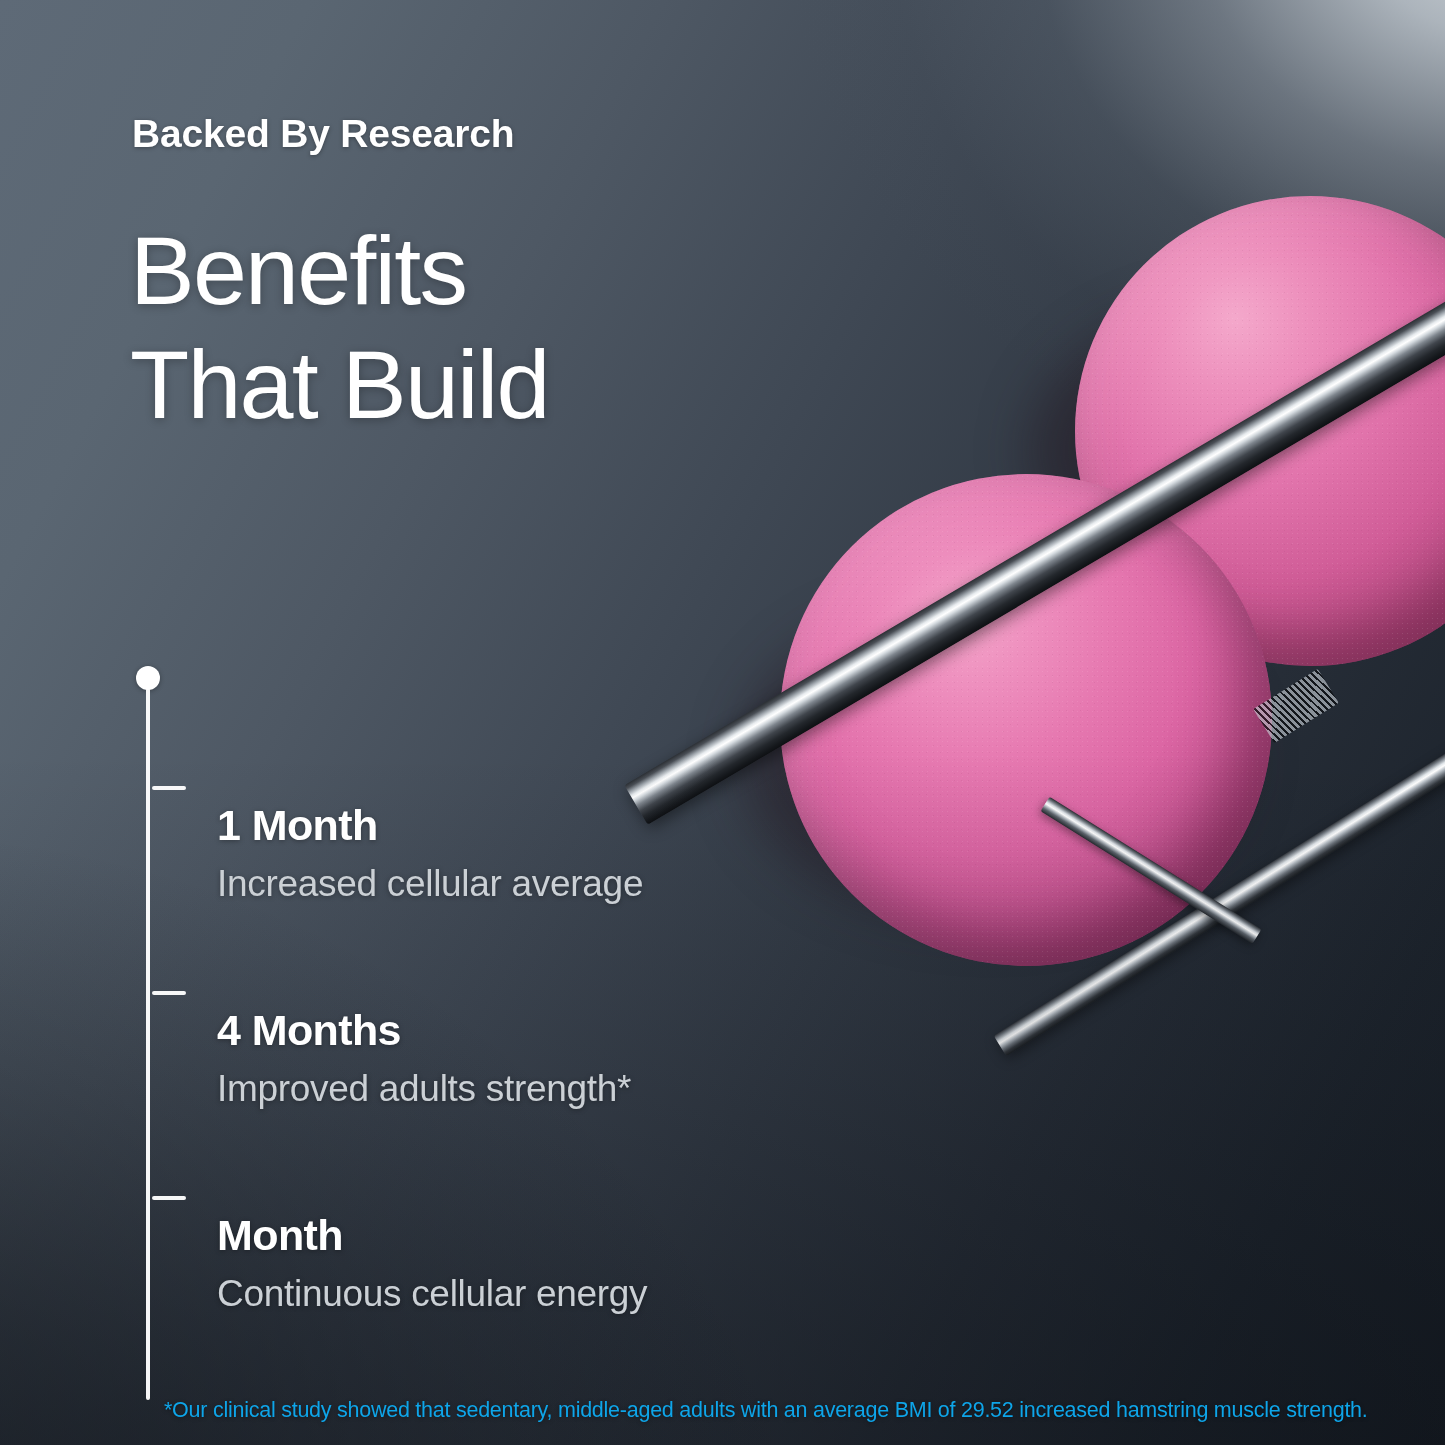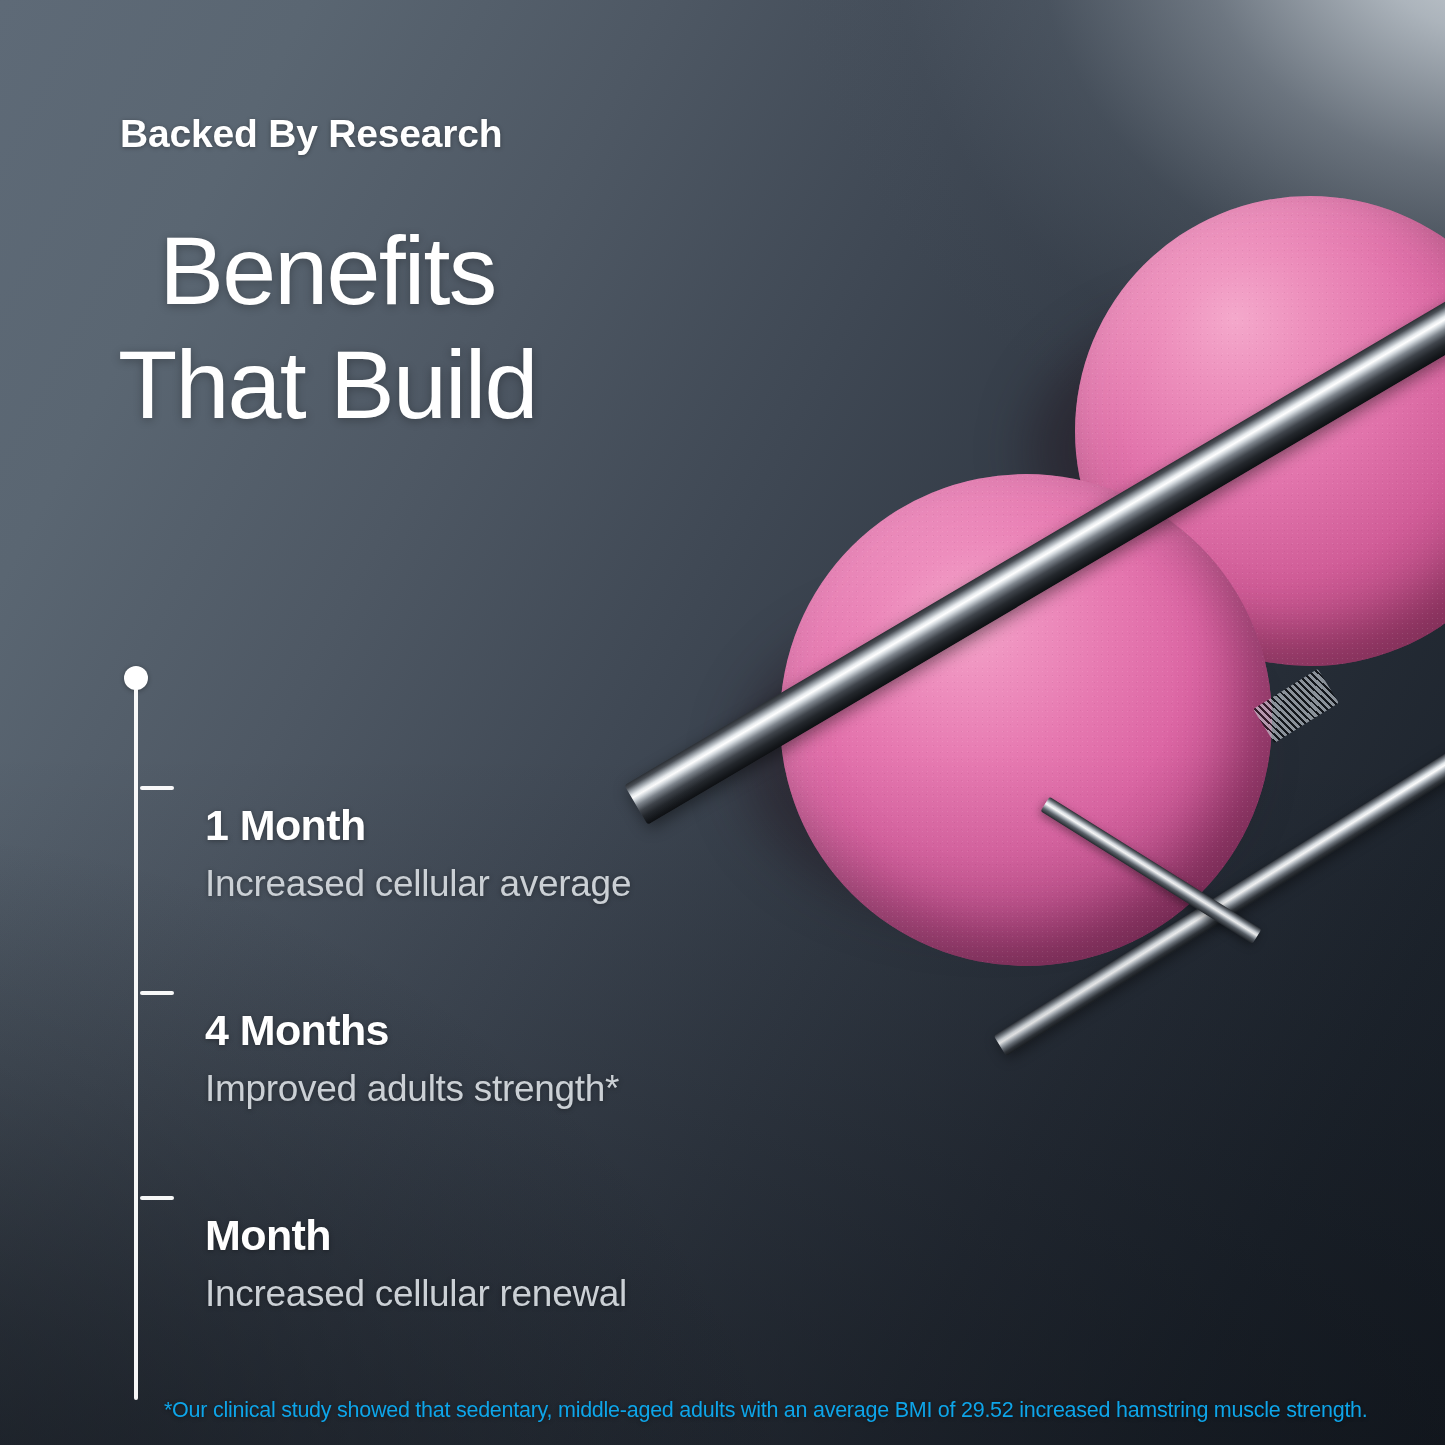--- a/index.html
+++ b/index.html
@@ -207,21 +207,21 @@
         rgba(12,14,17,0.85) 0px,
         rgba(12,14,17,0.85) 2px,
         rgba(196,203,210,0.75) 2px,
         rgba(196,203,210,0.75) 5px);
     border-radius: 2px;
   }
 
   
   .copy {
     position: absolute;
-    left: 0;
+    left: 12px;
     top: 0;
     width: 760px;
     height: 100%;
     padding-left: 36px;
   }
 
   .eyebrow {
     position: absolute;
     left: 120px;
     top: 112px;
@@ -236,21 +236,20 @@
   .hero {
     position: absolute;
     left: 118px;
     top: 214px;
     font-size: 97px;
     font-weight: 300;
     line-height: 1.18;
     letter-spacing: -1.8px;
     color: #ffffff;
     text-shadow: 0 2px 10px rgba(0,0,0,0.28);
-    text-align: center;
   }
   .hero span { display: block; }
 
   
   .timeline {
     position: absolute;
     left: 0;
     top: 0;
     width: 760px;
     height: 100%;
@@ -370,20 +369,20 @@
         <div class="tl-desc">Increased cellular average</div>
       </div>
 
       <div class="tl-entry" style="top:966px;">
         <div class="tl-term">4 Months</div>
         <div class="tl-desc">Improved adults strength*</div>
       </div>
 
       <div class="tl-entry" style="top:1171px;">
         <div class="tl-term">Month</div>
-        <div class="tl-desc">Increased cellular renewal</div>
+        <div class="tl-desc">Continuous cellular energy</div>
       </div>
     </div>
   </div>
 
   <div class="footnote">*Our clinical study showed that sedentary, middle-aged adults with an average BMI of 29.52 increased hamstring muscle strength.</div>
 
 </div>
 
 </body></html>

